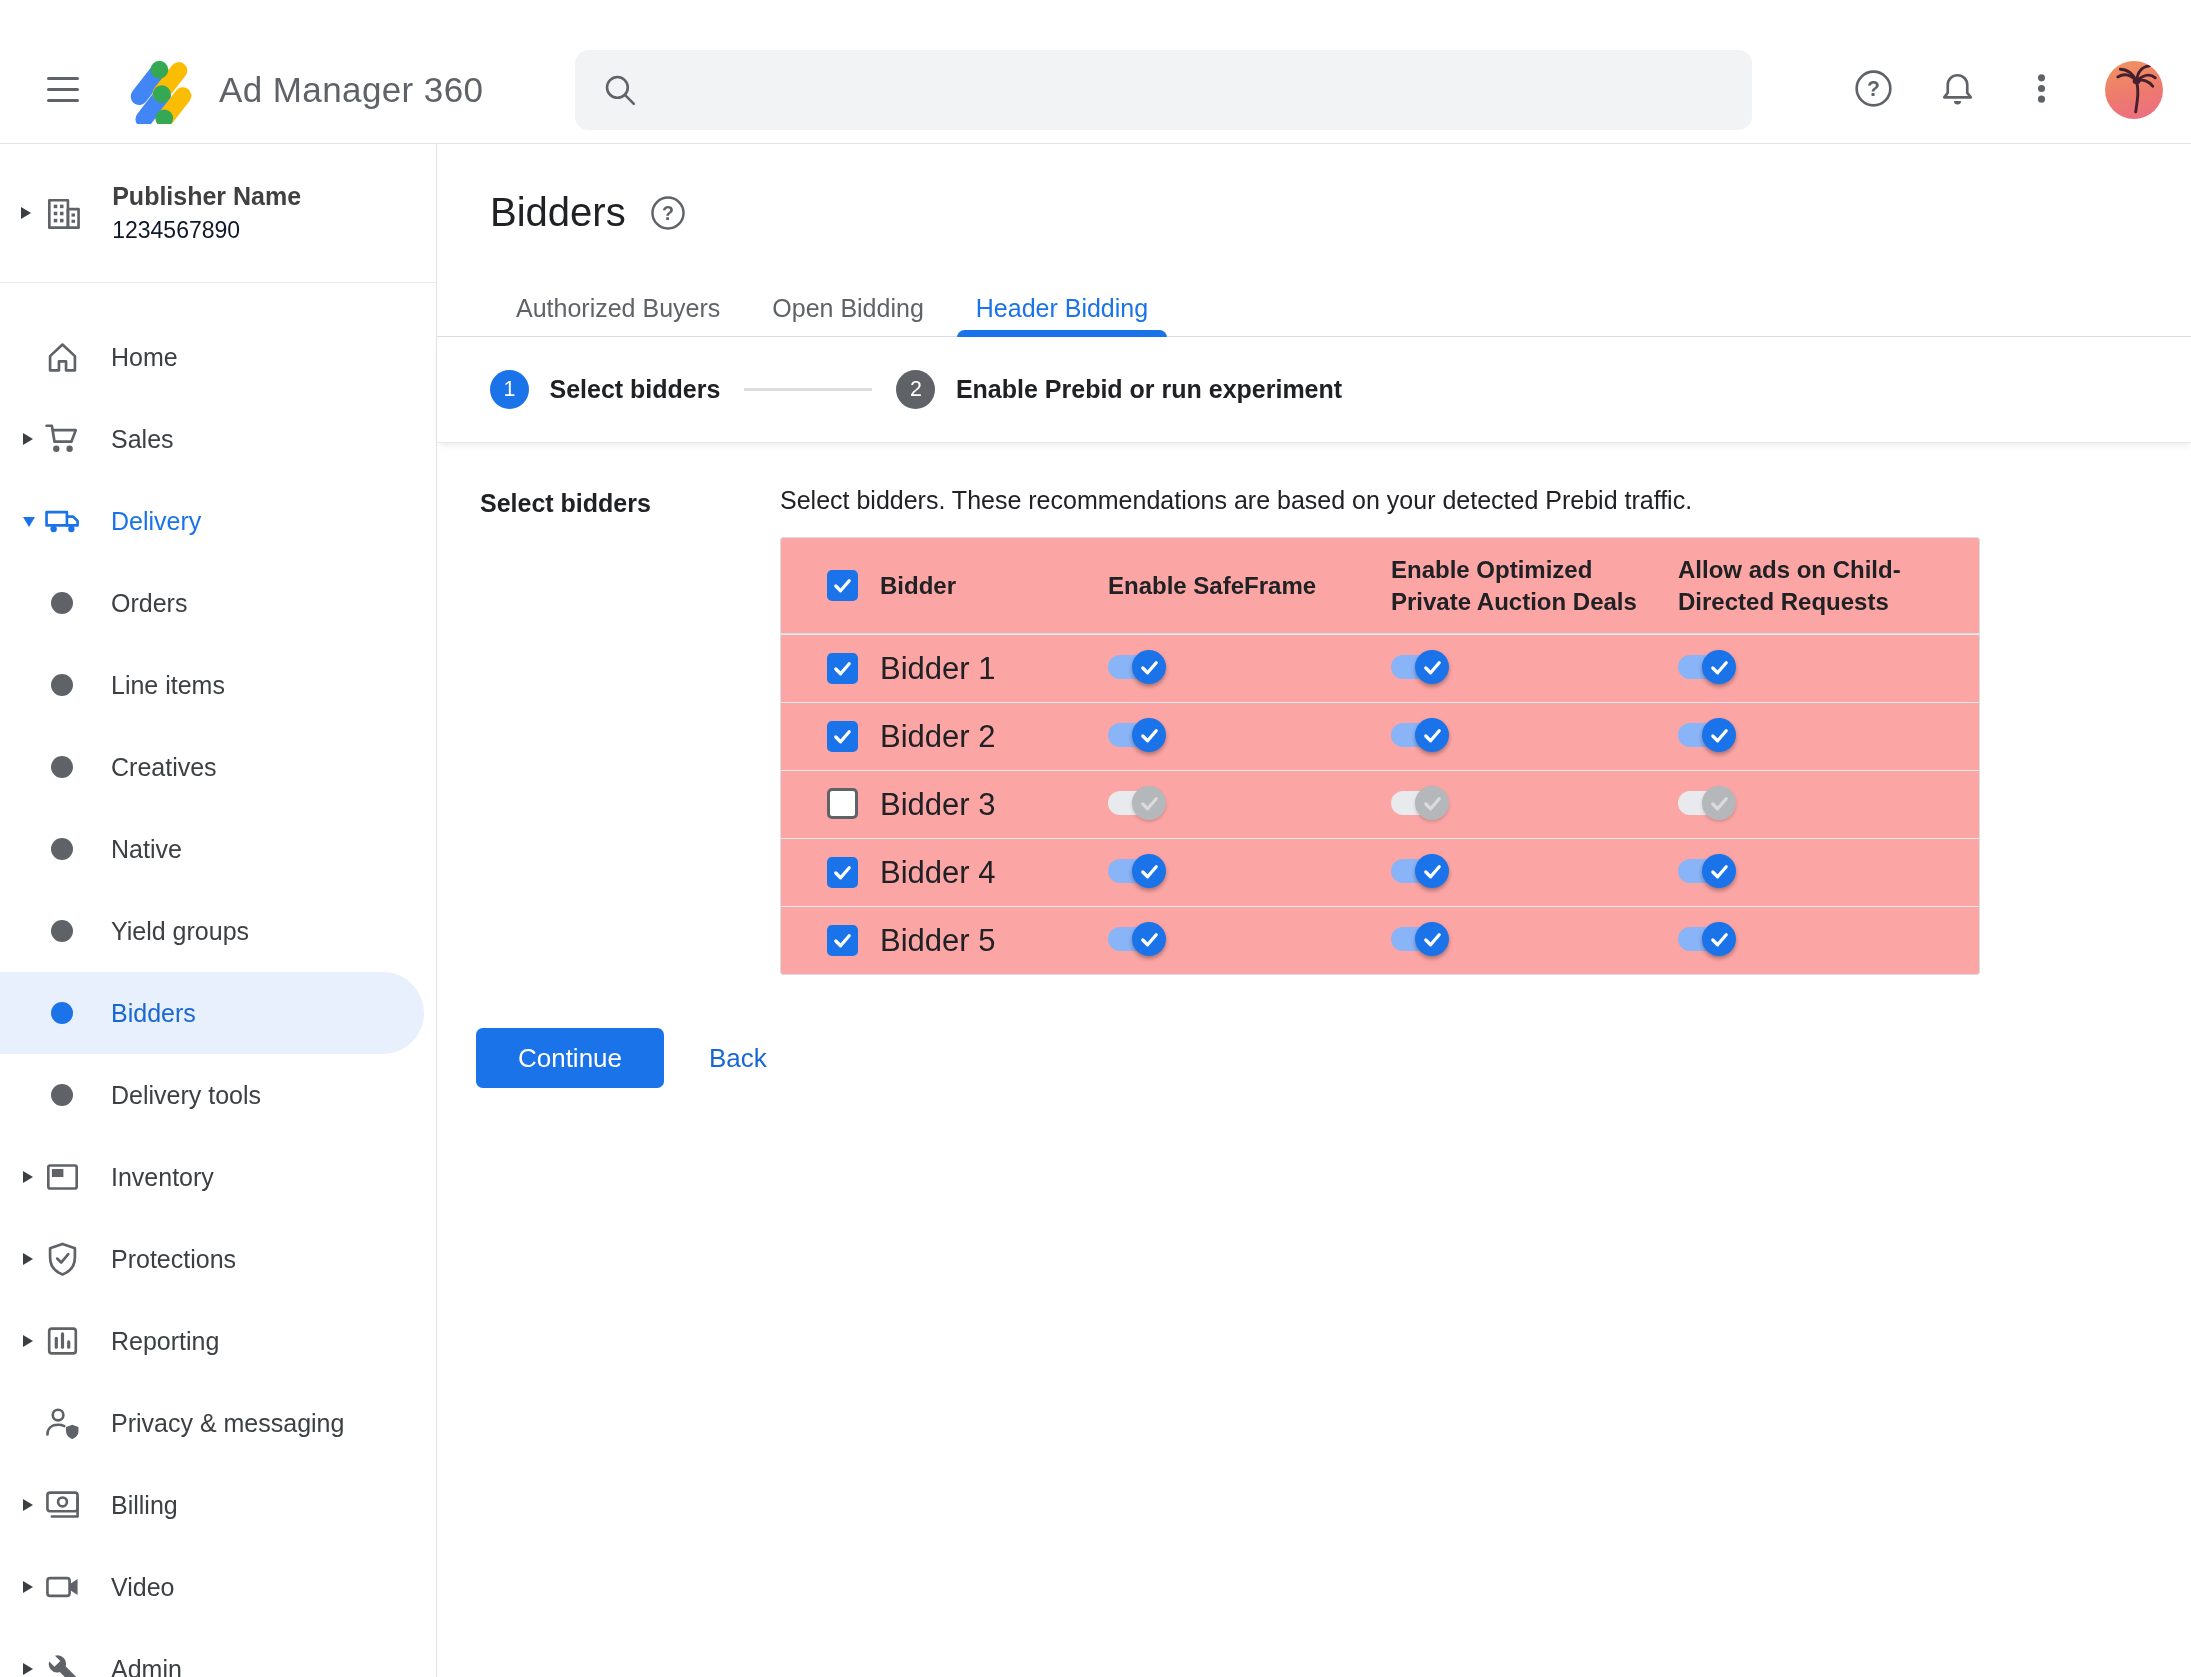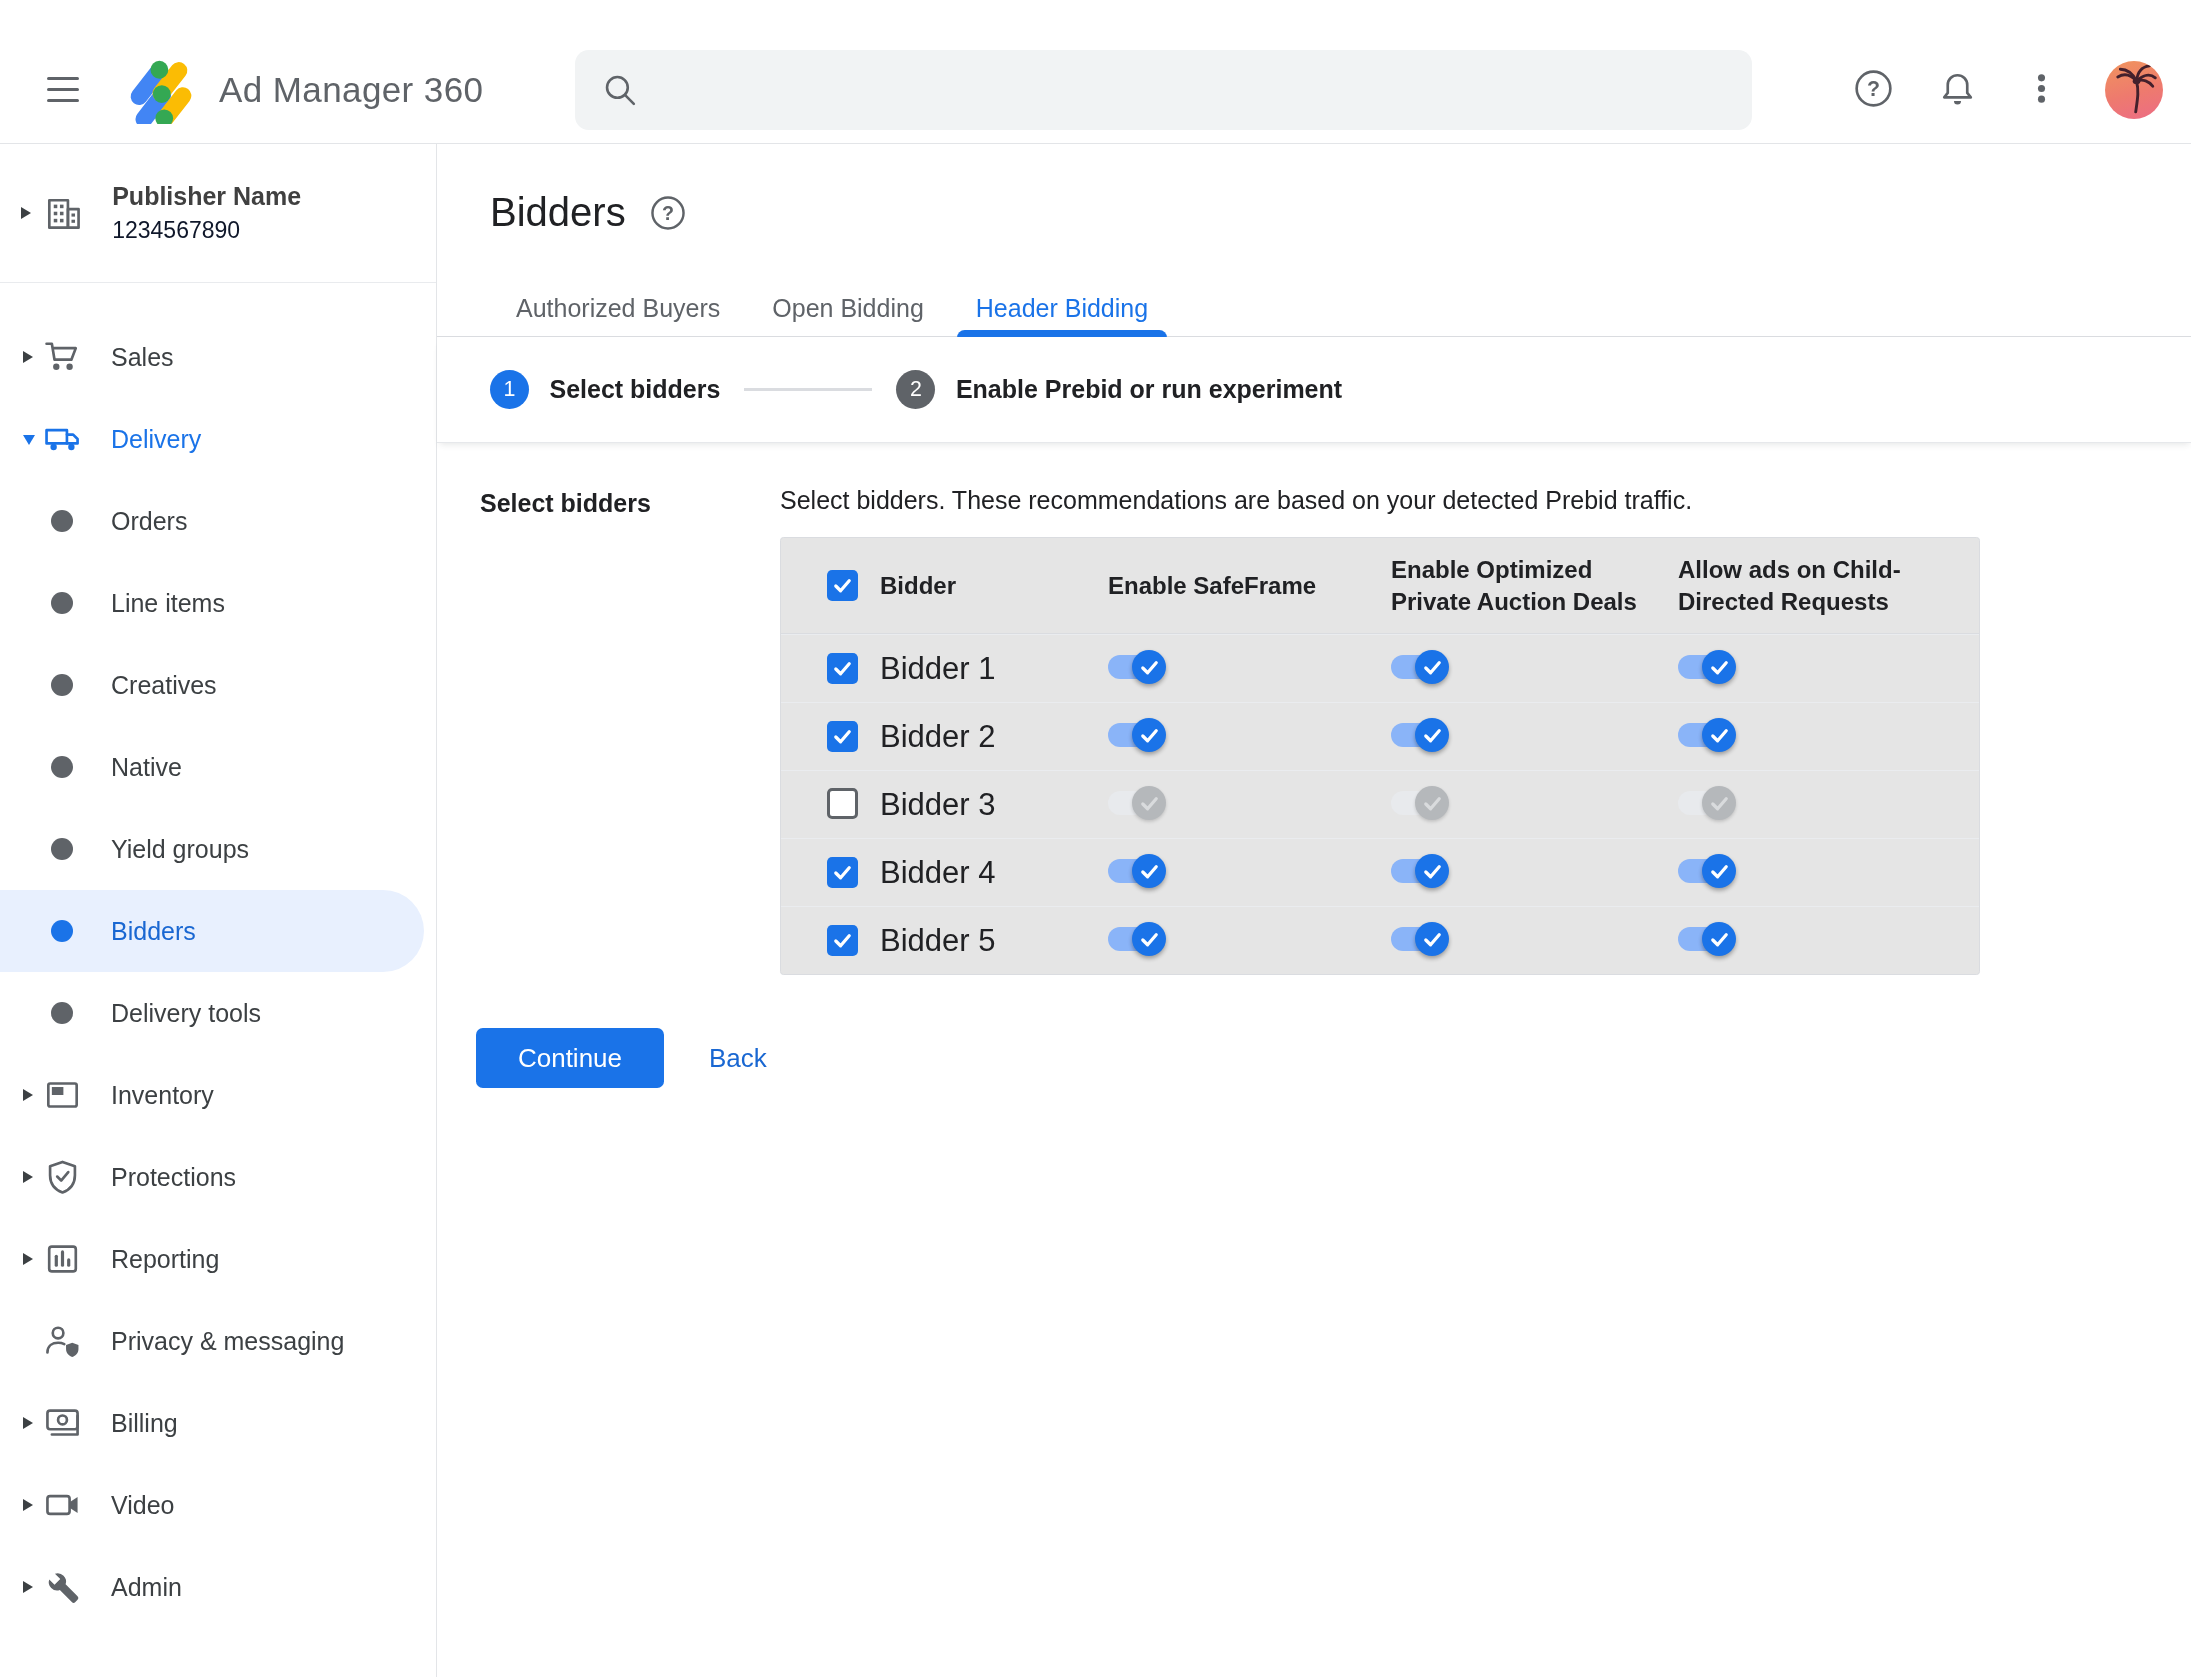--- a/index.html
+++ b/index.html
@@ -103,21 +103,21 @@
   .step-circle.active { background:#1a73e8; }
   .step-circle.upcoming { background:#5f6368; }
   .step-label { margin-left:20.5px; font-size:25px; font-weight:700; color:#202124; white-space:nowrap; }
   .step-connector { width:128px; height:2.6px; background:#dadce0; margin:0 24px; }
 
   .section { display:flex; padding:43px 0 0 43px; }
   .section-label { width:300px; flex:none; font-size:25px; font-weight:700; color:#202124; padding-top:3.4px; }
   .section-main { flex:1; }
   .description { font-size:25px; color:#202124; }
 
-  .table { width:1200px; margin-top:22px; border:1.7px solid #dadce0; border-radius:3.4px; overflow:hidden; background:#e5e5e5; }
+  .table { width:1200px; margin-top:22px; border:1.7px solid #dadce0; border-radius:3.4px; overflow:hidden; background:#fca5a5; }
   .trow {
     display:grid; grid-template-columns:53px 228px 283px 287px 1fr;
     align-items:center; padding-left:46px; height:68px; border-top:1.7px solid #eaecef;
   }
   .trow.thead { height:96px; border-top:none; border-bottom:1.7px solid #dadce0; }
   .th { font-size:24px; font-weight:700; color:#202124; line-height:32px; }
   .th.wrap { max-width:257px; }
   .td-name { font-size:31px; color:#202124; }
 
   .cb {
@@ -227,20 +227,26 @@
               <rect x="31" y="29" width="4" height="3.5"></rect>
             </g>
           </svg></span>
       <span>
         <div class="pub-name">Publisher Name</div>
         <div class="pub-id">1234567890</div>
       </span>
     </div>
     <nav class="nav">
         <div class="nav-item clickable">
+          <span class="nav-icon"><svg viewBox="0 0 44 44">
+              <path d="M8 21 L22 8 L36 21 V37 H26 V27 H18 V37 H8 Z" fill="none" stroke="currentColor" stroke-width="3" stroke-linecap="round" stroke-linejoin="round"></path>
+            </svg></span>
+          <span class="nav-label">Home</span>
+        </div>
+        <div class="nav-item clickable">
           <span class="caret-right"></span>
           <span class="nav-icon"><svg viewBox="0 0 44 44">
               <path d="M4 7 H10 L13 25 H32 L37 12 H11" fill="none" stroke="currentColor" stroke-width="3" stroke-linecap="round" stroke-linejoin="round"></path>
               <circle cx="15" cy="33" r="3.6" fill="currentColor"></circle>
               <circle cx="30" cy="33" r="3.6" fill="currentColor"></circle>
             </svg></span>
           <span class="nav-label">Sales</span>
         </div>
         <div class="nav-item clickable expanded">
           <span class="caret-down"></span>

